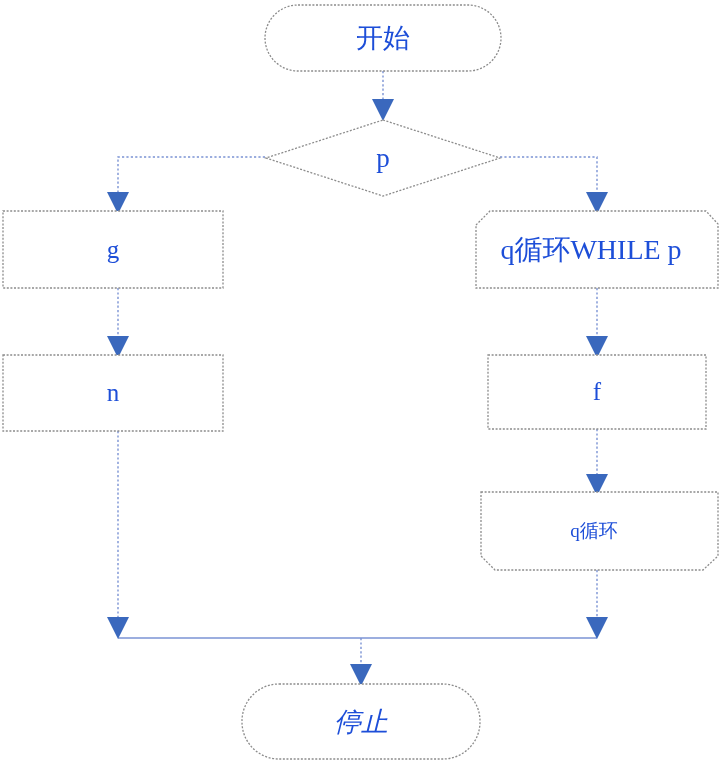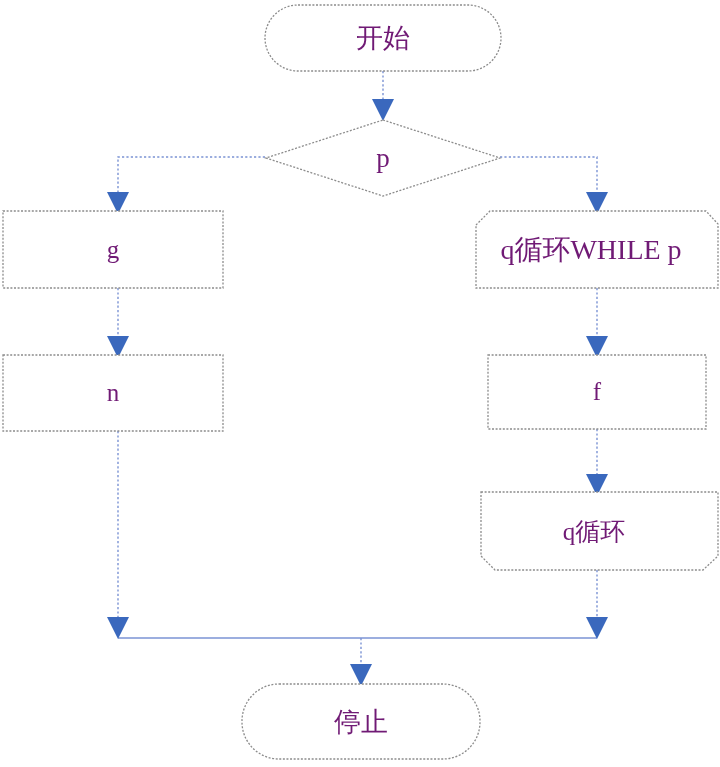--- a/index.html
+++ b/index.html
@@ -23,34 +23,34 @@
     left: 0;
     top: 0;
     width: 720px;
     height: 767px;
   }
   .node-label {
     position: absolute;
     display: flex;
     align-items: center;
     justify-content: center;
-    color: #701a75;
+    color: #1d4ed8;
     font-family: "Liberation Serif", "DejaVu Serif", serif;
     white-space: nowrap;
     pointer-events: none;
     -webkit-font-smoothing: antialiased;
   }
   .lbl-start   { left: 265px; top:   5px; width: 236px; height:  66px; font-size: 27px; }
   .lbl-decision{ left: 265px; top: 120px; width: 236px; height:  76px; font-size: 27px; }
   .lbl-g       { left:   3px; top: 211px; width: 220px; height:  77px; font-size: 25px; }
   .lbl-loop-start { left: 476px; top: 211px; width: 230px; height:  77px; font-size: 28px; }
   .lbl-n       { left:   3px; top: 355px; width: 220px; height:  76px; font-size: 25px; }
   .lbl-f       { left: 488px; top: 355px; width: 218px; height:  74px; font-size: 25px; }
-  .lbl-loop-end{ left: 481px; top: 492px; width: 226px; height:  78px; font-size: 25px; }
-  .lbl-stop    { left: 242px; top: 684px; width: 238px; height:  75px; font-size: 27px; }
+  .lbl-loop-end{ left: 481px; top: 492px; width: 226px; height:  78px; font-size: 19px; }
+  .lbl-stop    { left: 242px; top: 684px; width: 238px; height:  75px; font-size: 27px; font-style: italic; }
 </style>
 </head>
 <body>
 
 <div id="canvas">
 
   <svg id="flow-svg" viewBox="0 0 720 767" xmlns="http://www.w3.org/2000/svg">
 
     <defs>
       <marker id="arrow" viewBox="0 0 12 12" refX="6" refY="11" markerWidth="12" markerHeight="12" orient="auto-start-reverse" markerUnits="userSpaceOnUse">

